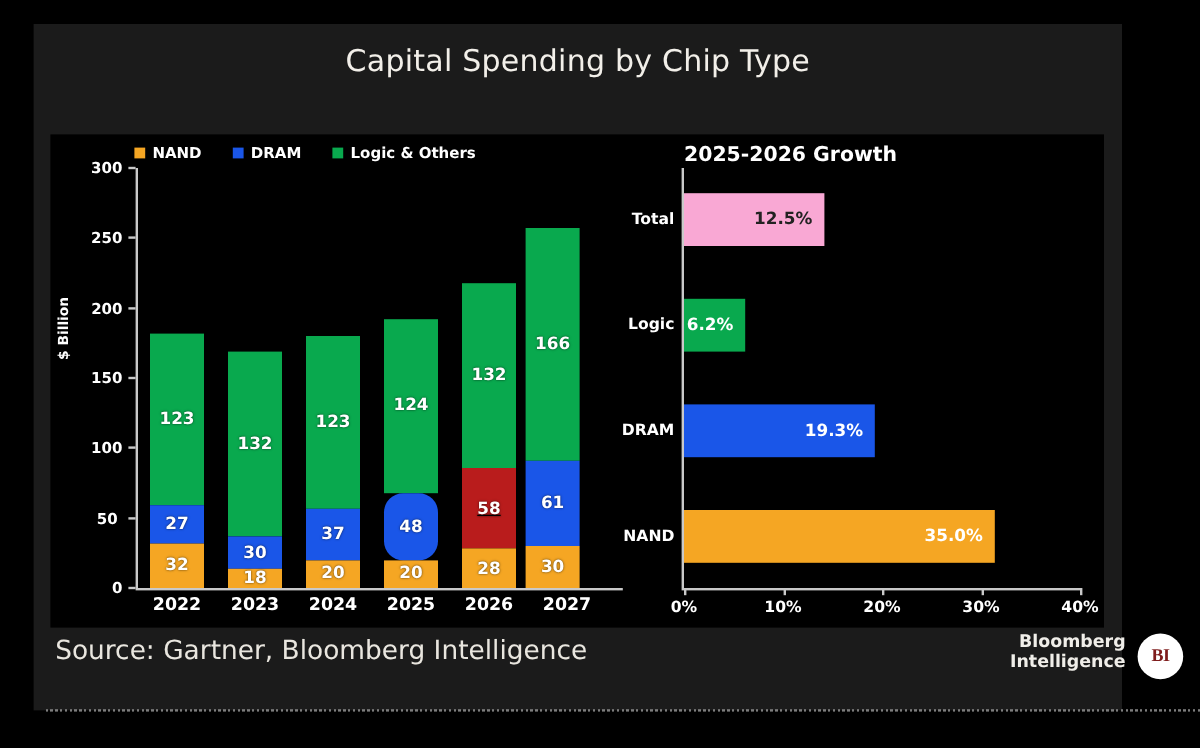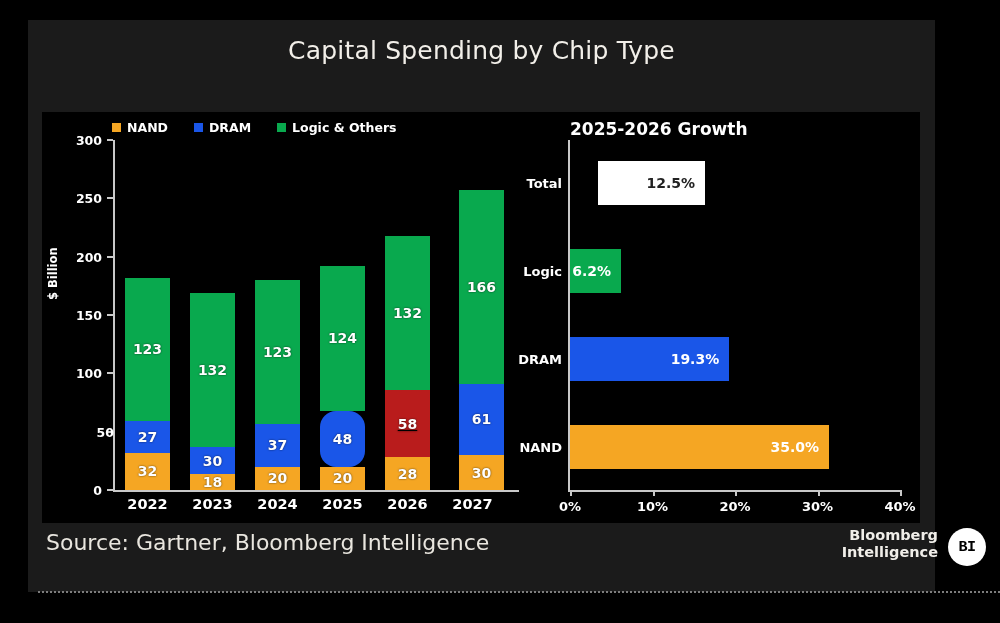--- a/index.html
+++ b/index.html
@@ -53,21 +53,21 @@
   .g-bar{position:absolute;left:570px;height:44px;display:flex;align-items:center;
       justify-content:flex-end;box-sizing:border-box;padding-right:10px;transform:translateY(-50%);}
   .g-bar span{font-size:14px;font-weight:bold;}
 
   
   .source{position:absolute;left:46px;top:530px;color:#e9e6df;font-size:22px;}
   .bbg{position:absolute;right:62px;top:527px;text-align:right;color:#f0eee9;
       font-size:14.5px;font-weight:bold;line-height:17px;}
   .bi-circle{position:absolute;right:14px;top:528px;width:38px;height:38px;border-radius:50%;
       background:#fff;display:flex;align-items:center;justify-content:center;}
-  .bi-circle b{color:#000000;font-size:15px;font-family:Liberation Mono, monospace;letter-spacing:-.5px;}
+  .bi-circle b{color:#7f1d1d;font-size:15px;font-family:Liberation Serif, serif;letter-spacing:-.5px;}
 </style>
 </head>
 <body>
 
 <div class="screen">
   <div class="card"></div>
   <div class="dotline" style="background:repeating-linear-gradient(to right,#7d7d7d 0 2px,transparent 2px 4px);left:38px;width:1230px;"></div>
 
   <div class="title">Capital Spending by Chip Type</div>
 
@@ -87,21 +87,21 @@
         <span class="legend-label">Logic &amp; Others</span>
       </div>
     </div>
 
   <div class="ylabel" id="ylabel">$ Billion</div>
   <div class="yaxis"></div>
   <div id="yticks">
       <div class="ytick" style="top: 489px;"></div>
       <div class="yticklabel" style="top: 490px; left: 60px;">0</div>
       <div class="ytick" style="top: 430.667px;"></div>
-      <div class="yticklabel" style="top: 431.667px; left: 72px;">50</div>
+      <div class="yticklabel" style="top: 431.667px; left: 56px;">50</div>
       <div class="ytick" style="top: 372.333px;"></div>
       <div class="yticklabel" style="top: 373.333px; left: 60px;">100</div>
       <div class="ytick" style="top: 314px;"></div>
       <div class="yticklabel" style="top: 315px; left: 60px;">150</div>
       <div class="ytick" style="top: 255.667px;"></div>
       <div class="yticklabel" style="top: 256.667px; left: 68px; text-align: center;">200</div>
       <div class="ytick" style="top: 197.333px;"></div>
       <div class="yticklabel" style="top: 198.333px; left: 60px;">250</div>
       <div class="ytick" style="top: 139px;"></div>
       <div class="yticklabel" style="top: 140px; left: 60px;">300</div>
@@ -156,21 +156,21 @@
         <div class="seg logic" style="height: 154px; background: rgb(9, 169, 78);">
           <span>132</span>
         </div>
         <div class="seg dram" style="height: 67.6667px; background: #b91c1c; text-decoration: underline;">
           <span>58</span>
         </div>
         <div class="seg nand" style="height: 32.6667px; background: rgb(245, 166, 35);">
           <span>28</span>
         </div>
       </div>
-      <div class="bargroup" style="left: 346px;">
+      <div class="bargroup" style="left: 325px;">
         <div class="seg logic" style="height: 193.667px; background: rgb(9, 169, 78);">
           <span>166</span>
         </div>
         <div class="seg dram" style="height: 71.1667px; background: rgb(26, 86, 232);">
           <span>61</span>
         </div>
         <div class="seg nand" style="height: 35px; background: rgb(245, 166, 35);">
           <span>30</span>
         </div>
       </div>
@@ -182,21 +182,21 @@
       <div class="xticklabel" style="left: 312.5px;">2025</div>
       <div class="xticklabel" style="left: 377.5px;">2026</div>
       <div class="xticklabel" style="left: 442.5px;">2027</div>
     </div>
 
   <div class="g-title">2025-2026 Growth</div>
   <div class="g-axis"></div>
   <div class="g-xaxis"></div>
   <div id="gbars">
       <div class="g-rowlabel" style="top: 183px;">Total</div>
-      <div class="g-bar" style="top: 183px; width: 107px; background: #ffffff; margin-left: 28px;">
+      <div class="g-bar" style="top: 183px; width: 117px; background: #f9a8d4;">
         <span style="color: rgb(34, 34, 34);">12.5%</span>
       </div>
       <div class="g-rowlabel" style="top: 271px;">Logic</div>
       <div class="g-bar" style="top: 271px; width: 51.15px; background: rgb(9, 169, 78);">
         <span style="color: rgb(255, 255, 255);">6.2%</span>
       </div>
       <div class="g-rowlabel" style="top: 359px;">DRAM</div>
       <div class="g-bar" style="top: 359px; width: 159.225px; background: rgb(26, 86, 232);">
         <span style="color: rgb(255, 255, 255);">19.3%</span>
       </div>

